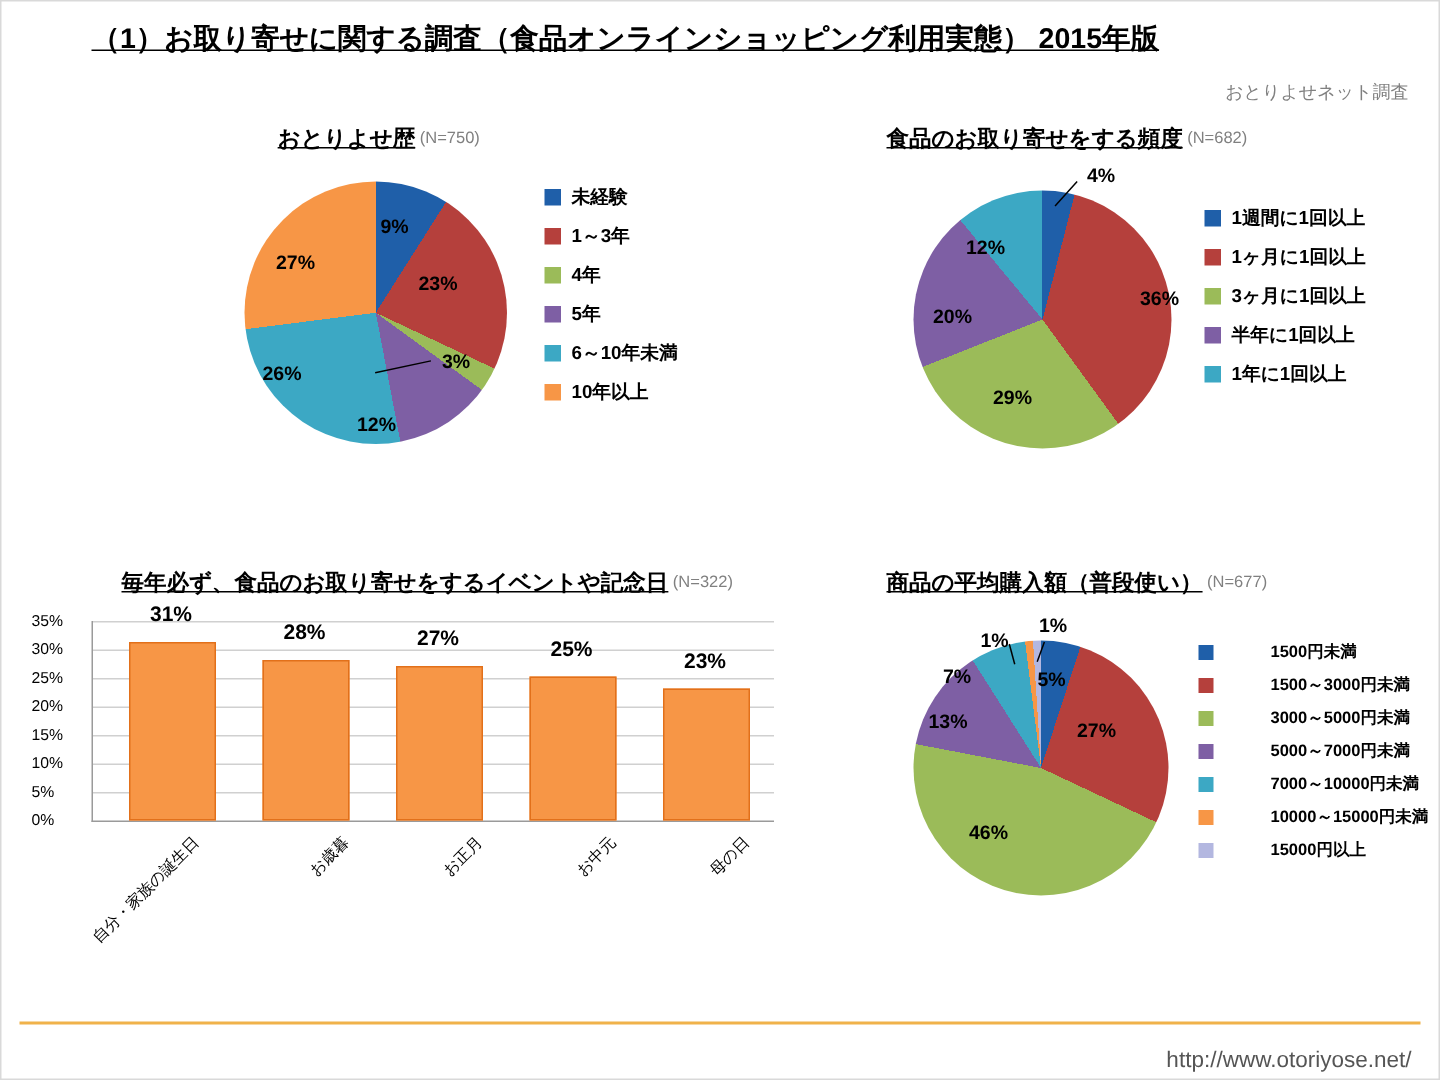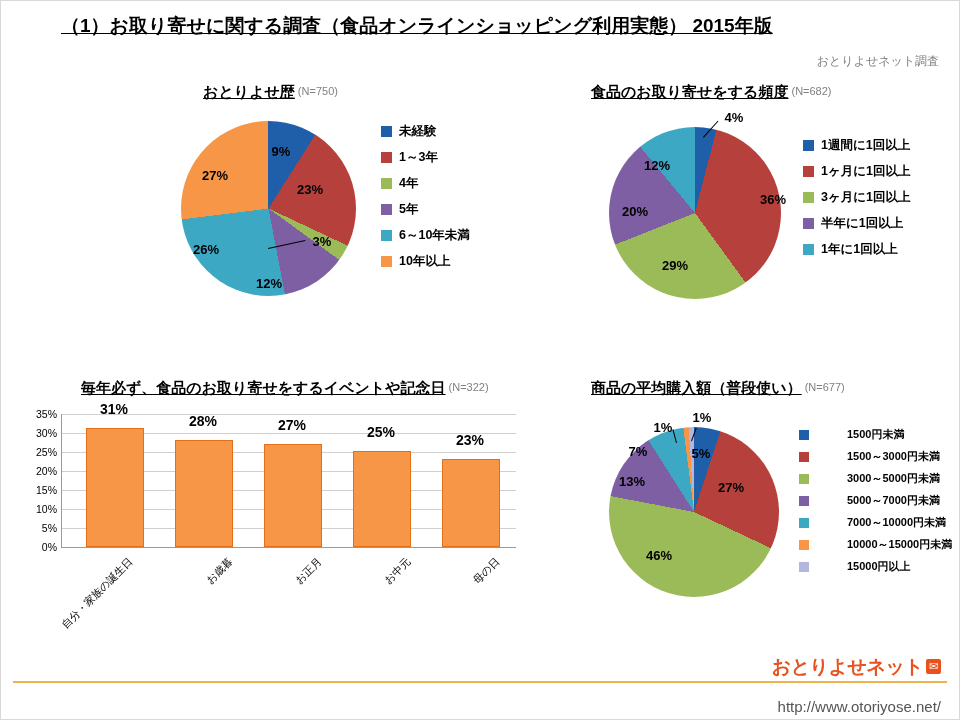--- a/index.html
+++ b/index.html
@@ -85,21 +85,20 @@
     border-bottom:1px solid #9a9a9a;
     box-sizing:border-box;
   }
   .gridline{
     position:absolute;left:0;right:0;
     border-top:1px solid #d0d0d0;
   }
   .ytick{
     position:absolute;
     font-size:10.5px;
-    text-align:right;
     transform:translateY(-50%);
     white-space:nowrap;
   }
   .bar{
     position:absolute;
     background:#f79646;
     border:1px solid #e2701a;
     box-sizing:border-box;
   }
   .bar-label{
@@ -145,21 +144,21 @@
   }
 </style>
 </head>
 <body>
 
 <div class="page">
 
   <div class="title">（1）お取り寄せに関する調査（食品オンラインショッピング利用実態） 2015年版</div>
   <div class="source">おとりよせネット調査</div>
 
-  <div class="panel" style="left:162px;top:82px;width:370px;height:230px;">
+  <div class="panel" style="left:144px;top:82px;width:370px;height:230px;">
     <div class="panel-title" style="width:215px;">
       <span>おとりよせ歴</span><span class="n">(N=750)</span>
     </div>
     <div class="chart-area" style="position:absolute;left:0;top:22px;width:370px;height:200px;">
       <div class="pie-wrap">
         <div class="pie" style="left:18px;top:16px;width:175px;height:175px;
           background:conic-gradient(from 0deg,
             #1f5fa9 0deg 32.4deg,
             #b5403c 32.4deg 115.2deg,
             #9bbb59 115.2deg 126deg,
@@ -346,19 +345,16 @@
         <div class="legend-row">
           <span class="legend-swatch" style="background:#b3b7e0;"></span>
           <span class="legend-label">15000円以上</span>
         </div>
       </div>
     </div>
   </div>
 
   <div class="footer-line"></div>
   <div class="brand">
-    <div class="brand-name">
-      <span>おとりよせネット</span><span class="brand-box">✉</span>
-    </div>
     <div class="brand-url">http://www.otoriyose.net/</div>
   </div>
 
 </div>
 
 </body></html>

